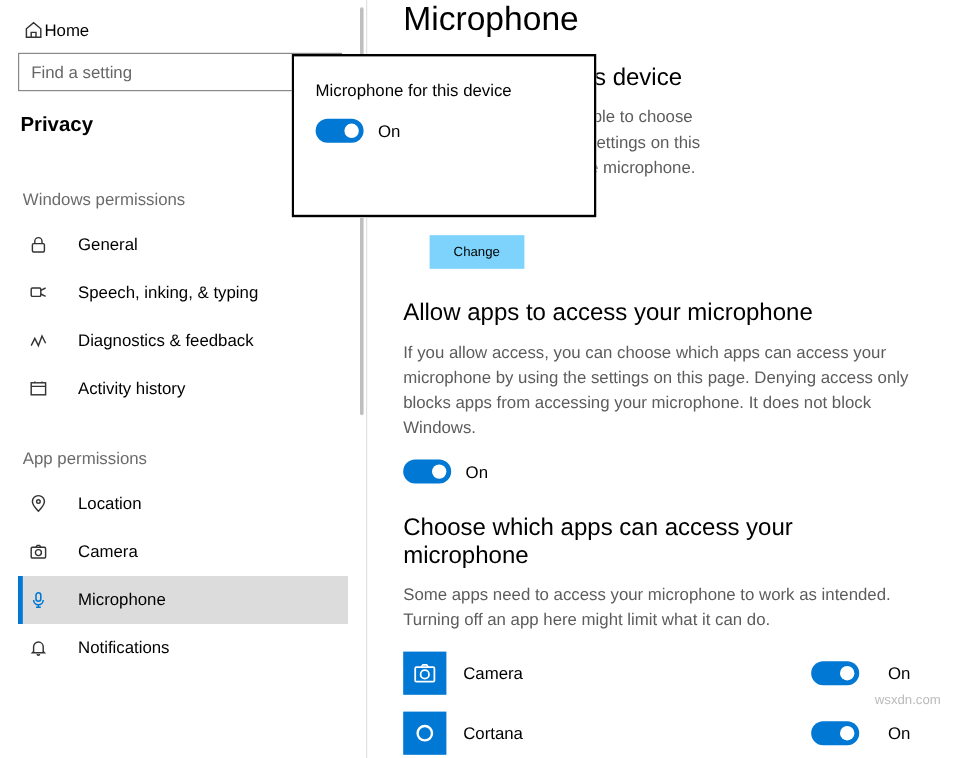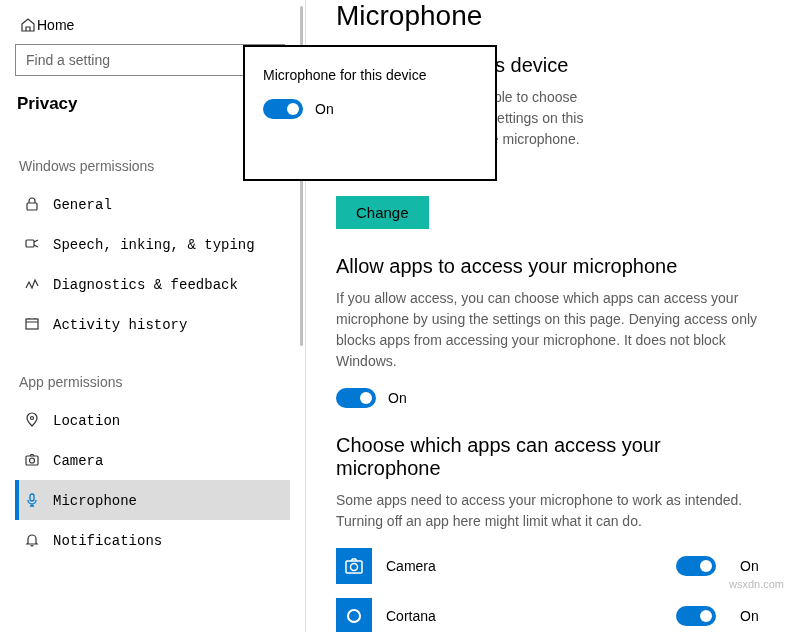--- a/index.html
+++ b/index.html
@@ -6,29 +6,29 @@
     body { font-family: "Segoe UI", Arial, sans-serif; font-size: 14px; color: #000; background: #fff; width: 800px; height: 632px; overflow: hidden; position: relative; }
     .container { display: flex; height: 100%; }
     .sidebar { width: 305px; padding: 10px 15px; background: #fff; position: relative; }
     .home-row { display: flex; align-items: center; padding: 6px 4px 10px 4px; cursor: pointer; }
     .home-row .label { font-size: 14px; }
     .search-box { width: 270px; height: 32px; border: 1px solid #888; padding: 0 10px; background: #fff; display: flex; align-items: center; color: #666; margin-bottom: 18px; }
     .search-box input { border: none; outline: none; width: 100%; font-size: 14px; color: #a16207; background: transparent; }
     .search-box input::placeholder { color: #666; }
     .privacy-label { font-weight: 600; font-size: 17px; margin-bottom: 28px; padding-left: 2px; }
     .section-label { color: #6b6b6b; font-size: 14px; margin-bottom: 10px; padding-left: 4px; margin-top: 44px; }
-    .nav-item { display: flex; align-items: flex-end; gap: 12px; padding: 11px 8px; cursor: pointer; font-size: 14px; font-family: Liberation Mono, monospace; }
+    .nav-item { display: flex; align-items: flex-start; gap: 24px; padding: 11px 8px; cursor: pointer; font-size: 14px; }
     .nav-item.selected { background: #dcdcdc; border-left: 4px solid #0078d4; padding-left: 4px; }
     .nav-icon { width: 18px; height: 18px; display: flex; align-items: center; justify-content: center; flex-shrink: 0; }
     .main { flex: 1; padding: 0 30px 20px 30px; overflow-y: auto; border-left: 1px solid #e0e0e0; position: relative; }
     .main-title { font-size: 28px; font-weight: 400; margin-bottom: 22px; }
     .section-title { font-size: 20px; font-weight: 500; margin-bottom: 10px; margin-top: 26px; }
     .section-desc { color: #5c5c5c; font-size: 14px; line-height: 1.5; margin-bottom: 16px; }
     .status-line { font-size: 14px; margin-bottom: 14px; color: #222; }
-    .btn { background: #14b8a6; border: none; padding: 8px 20px; font-size: 15px; cursor: pointer; }
+    .btn { background: #7dd3fc; border: none; padding: 8px 20px; font-size: 11px; cursor: pointer; margin-left: 22px; }
     .toggle-row { display: flex; align-items: center; gap: 12px; margin-bottom: 8px; }
     .toggle { width: 40px; height: 20px; border-radius: 10px; background: #0078d4; position: relative; cursor: pointer; }
     .toggle .knob { width: 12px; height: 12px; border-radius: 50%; background: #fff; position: absolute; top: 4px; right: 4px; }
     .toggle-label { font-size: 14px; }
     .app-row { display: flex; align-items: center; gap: 14px; margin-bottom: 14px; }
     .app-icon { width: 36px; height: 36px; background: #0078d4; display: flex; align-items: center; justify-content: center; }
     .app-name { font-size: 14px; flex: 1; }
     .app-toggle-label { font-size: 14px; margin-left: 10px; width: 30px; }
     .popup { position: absolute; top: 45px; left: 243px; width: 254px; height: 136px; background: #fff; border: 2px solid #000; padding: 20px 18px; z-index: 10; }
     .popup-title { font-size: 14px; margin-bottom: 16px; }

